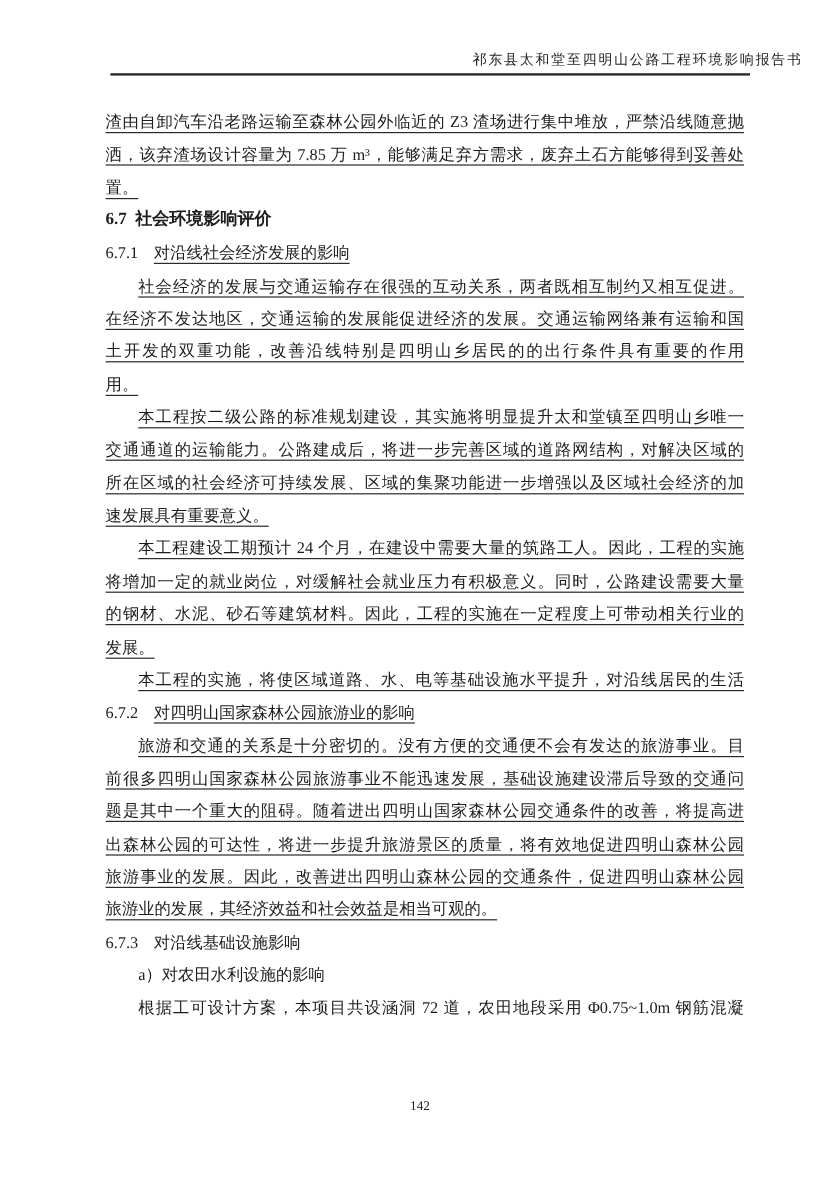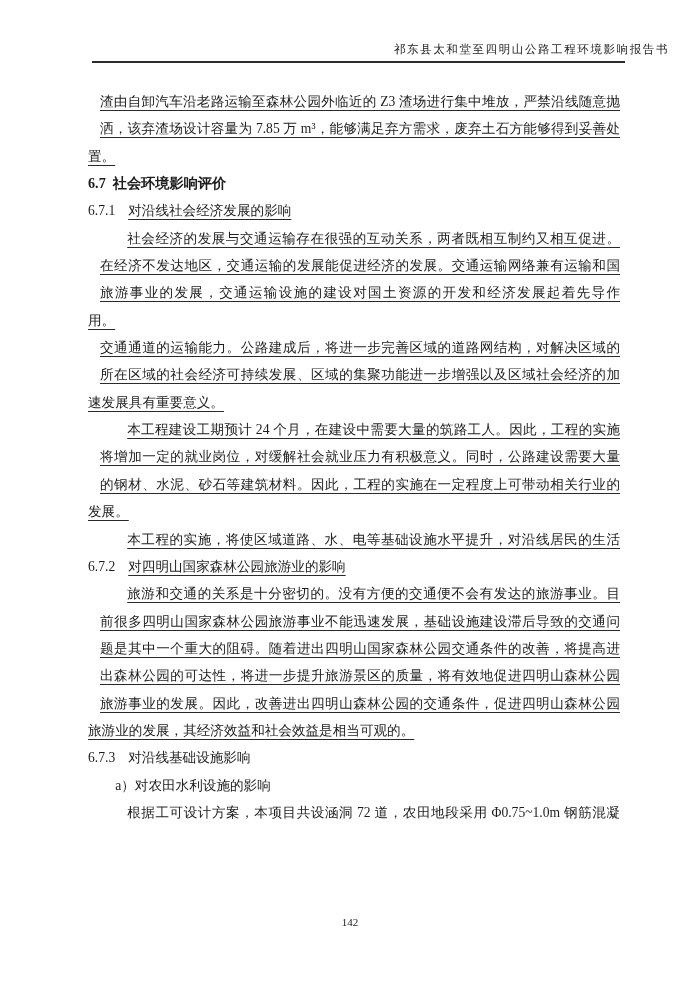--- a/index.html
+++ b/index.html
@@ -11,21 +11,21 @@
   }
   .header-title{
     position:absolute;top:42px;right:75px;
     font-size:11.5px;letter-spacing:1.6px;color:#222;white-space:nowrap;
   }
   .header-rule{
     position:absolute;left:92px;top:61px;width:533px;height:2px;background:#2b2b2b;
   }
   .content{position:absolute;left:88px;top:88px;width:532px;}
   .line{height:27.35px;line-height:27.35px;font-size:13.6px;white-space:normal;}
-  .j{text-align:justify;text-align-last:justify;text-justify:inter-character;margin-left:12px;}
+  .j{text-align:justify;text-align-last:justify;text-justify:inter-character;}
   .ind{text-indent:2em;}
   .h1{font-weight:700;font-size:14.2px;}
   .h1 .num{margin-right:7px;}
   .h2 .num{margin-right:13px;}
   .u{
     text-decoration:underline;
     text-underline-offset:3.5px;
     text-decoration-thickness:1px;
     text-decoration-color:#2a2a2a;
   }
@@ -42,22 +42,23 @@
   <div class="header-rule"></div>
 
   <div class="content" id="content">
       <div class="line j"><span class="txt u">渣由自卸汽车沿老路运输至森林公园外临近的 Z3 渣场进行集中堆放，严禁沿线随意抛</span></div>
       <div class="line j"><span class="txt u">洒，该弃渣场设计容量为 7.85 万 m³，能够满足弃方需求，废弃土石方能够得到妥善处</span></div>
       <div class="line"><span class="txt u">置。</span></div>
       <div class="line h1"><span class="num">6.7</span><span class="txt">社会环境影响评价</span></div>
       <div class="line h2"><span class="num">6.7.1</span><span class="txt u">对沿线社会经济发展的影响</span></div>
       <div class="line j ind"><span class="txt u">社会经济的发展与交通运输存在很强的互动关系，两者既相互制约又相互促进。</span></div>
       <div class="line j"><span class="txt u">在经济不发达地区，交通运输的发展能促进经济的发展。交通运输网络兼有运输和国</span></div>
-      <div class="line j"><span class="txt u">旅游事业的发展，交通运输设施的建设对国土资源的开发和经济发展起着先导作</span></div>
+      <div class="line j"><span class="txt u">土开发的双重功能，改善沿线特别是四明山乡居民的的出行条件具有重要的作用</span></div>
       <div class="line"><span class="txt u">用。</span></div>
+      <div class="line j ind"><span class="txt u">本工程按二级公路的标准规划建设，其实施将明显提升太和堂镇至四明山乡唯一</span></div>
       <div class="line j"><span class="txt u">交通通道的运输能力。公路建成后，将进一步完善区域的道路网结构，对解决区域的</span></div>
       <div class="line j"><span class="txt u">所在区域的社会经济可持续发展、区域的集聚功能进一步增强以及区域社会经济的加</span></div>
       <div class="line"><span class="txt u">速发展具有重要意义。</span></div>
       <div class="line j ind"><span class="txt u">本工程建设工期预计 24 个月，在建设中需要大量的筑路工人。因此，工程的实施</span></div>
       <div class="line j"><span class="txt u">将增加一定的就业岗位，对缓解社会就业压力有积极意义。同时，公路建设需要大量</span></div>
       <div class="line j"><span class="txt u">的钢材、水泥、砂石等建筑材料。因此，工程的实施在一定程度上可带动相关行业的</span></div>
       <div class="line"><span class="txt u">发展。</span></div>
       <div class="line j ind"><span class="txt u">本工程的实施，将使区域道路、水、电等基础设施水平提升，对沿线居民的生活</span></div>
       <div class="line h2"><span class="num">6.7.2</span><span class="txt u">对四明山国家森林公园旅游业的影响</span></div>
       <div class="line j ind"><span class="txt u">旅游和交通的关系是十分密切的。没有方便的交通便不会有发达的旅游事业。目</span></div>

